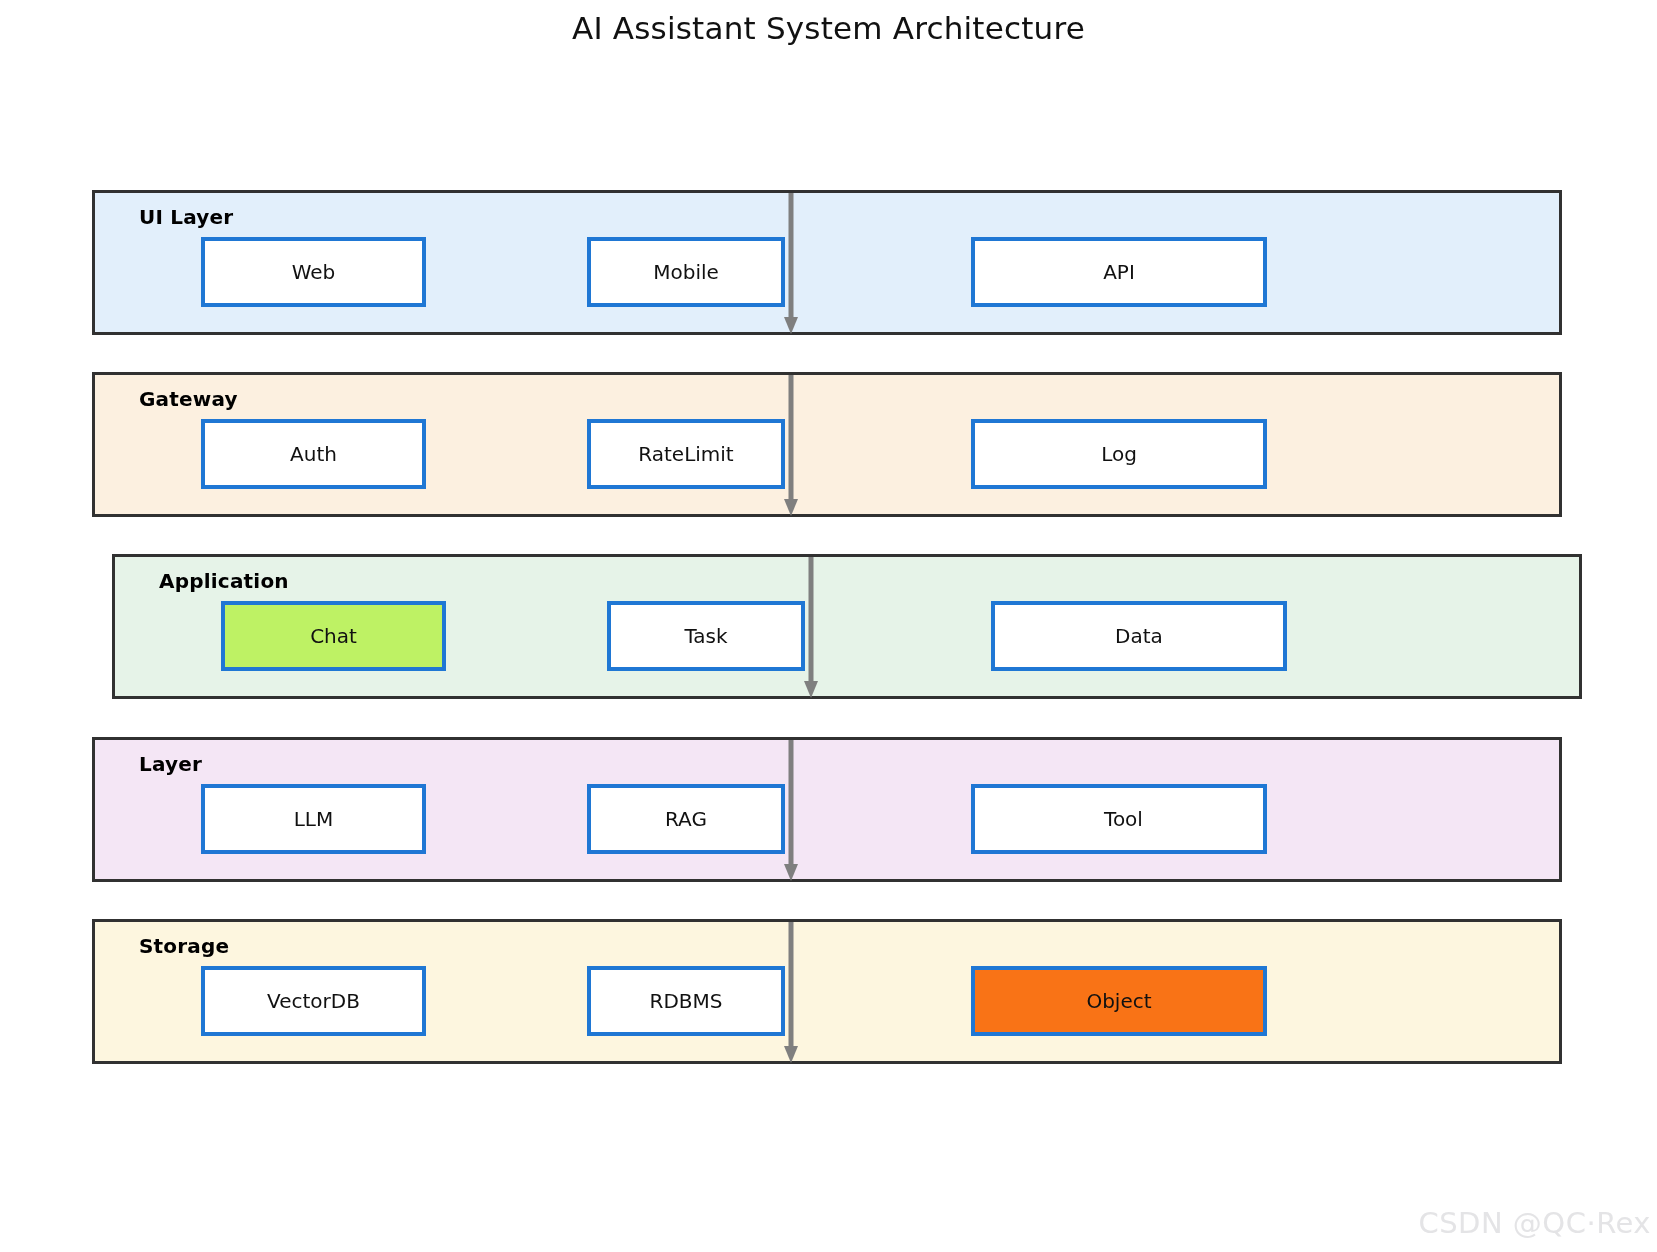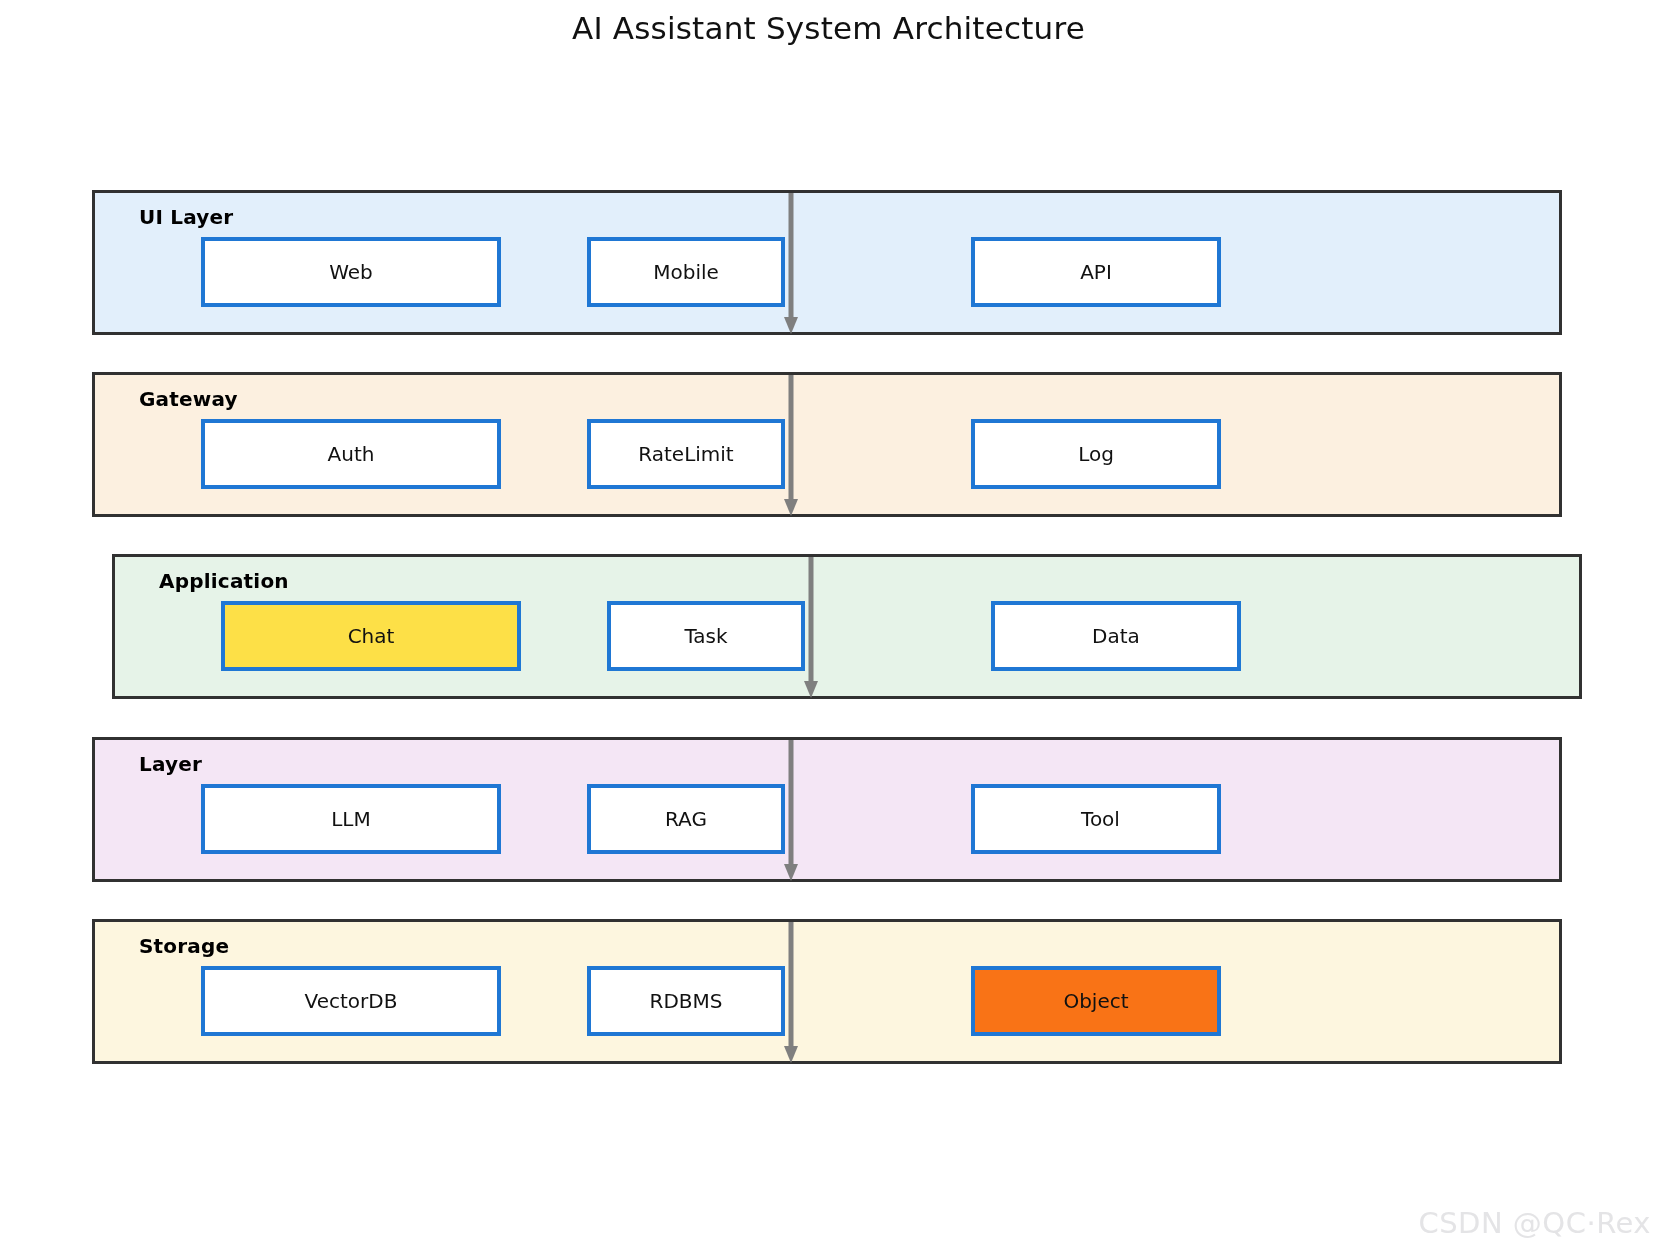--- a/index.html
+++ b/index.html
@@ -70,23 +70,23 @@
     align-items: center;
     justify-content: center;
   }
   .node-label {
     font-size: 20px;
     font-weight: 400;
     color: #111111;
     line-height: 1;
     white-space: nowrap;
   }
-  .node.col0 { left: 106px;  width: 300px; }
+  .node.col0 { left: 106px;  width: 225px; }
   .node.col1 { left: 492px;  width: 198px; }
-  .node.col2 { left: 876px;  width: 250px; }
+  .node.col2 { left: 876px;  width: 296px; }
 
   
   .flow-arrow {
     position: absolute;
     left: 688px;
     top: 0px;
     width: 16px;
     height: 145px;
     overflow: visible;
     pointer-events: none;
@@ -139,21 +139,21 @@
         <div class="node col2" style="border-color: rgb(31, 119, 212); background: rgb(255, 255, 255);">
           <span class="node-label">Log</span>
         </div>
         <div class="flow-arrow"><svg width="16" height="145" viewBox="0 0 16 145" xmlns="http://www.w3.org/2000/svg">
             <line x1="8" y1="0" x2="8" y2="128" stroke="#7f7f7f" stroke-width="5"></line>
             <polygon points="8,141 1,124 15,124" fill="#7f7f7f"></polygon>
           </svg></div>
       </div>
       <div class="layer" style="top: 554px; background: rgb(230, 243, 232); margin-left: 20px;">
         <div class="layer-label">Application</div>
-        <div class="node col0" style="border-color: rgb(31, 119, 212); background: #fde047;">
+        <div class="node col0" style="border-color: rgb(31, 119, 212); background: #bef264;">
           <span class="node-label">Chat</span>
         </div>
         <div class="node col2" style="border-color: rgb(31, 119, 212); background: rgb(255, 255, 255);">
           <span class="node-label">Data</span>
         </div>
         <div class="node col1" style="border-color: rgb(31, 119, 212); background: rgb(255, 255, 255);">
           <span class="node-label">Task</span>
         </div>
         <div class="flow-arrow"><svg width="16" height="145" viewBox="0 0 16 145" xmlns="http://www.w3.org/2000/svg">
             <line x1="8" y1="0" x2="8" y2="128" stroke="#7f7f7f" stroke-width="5"></line>

